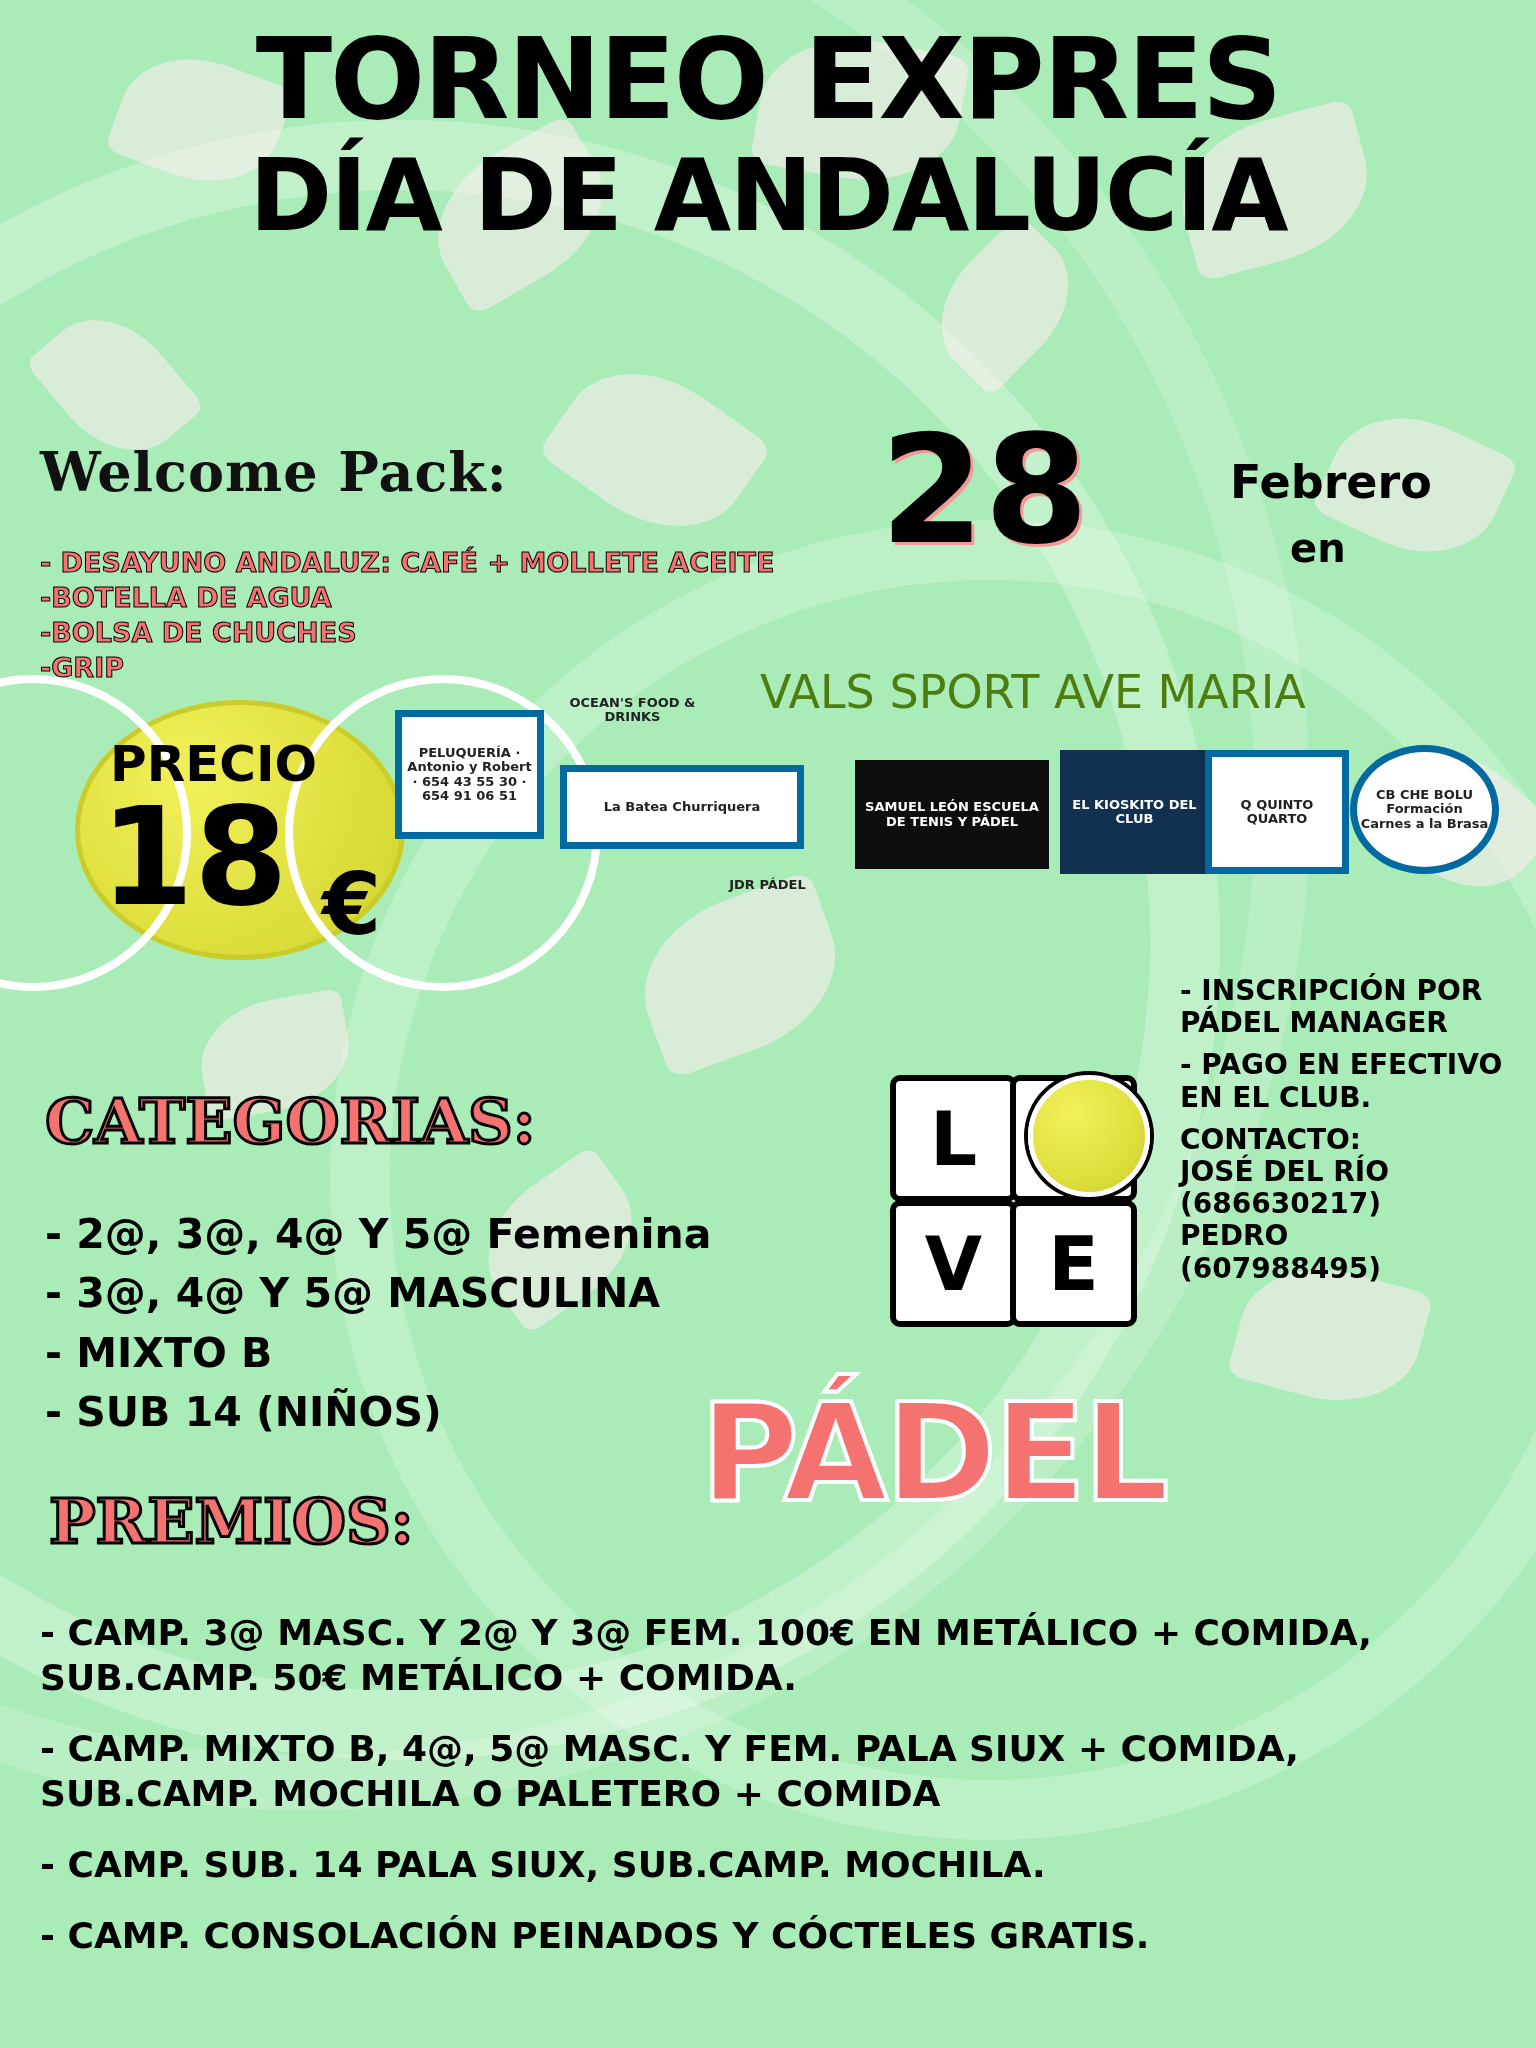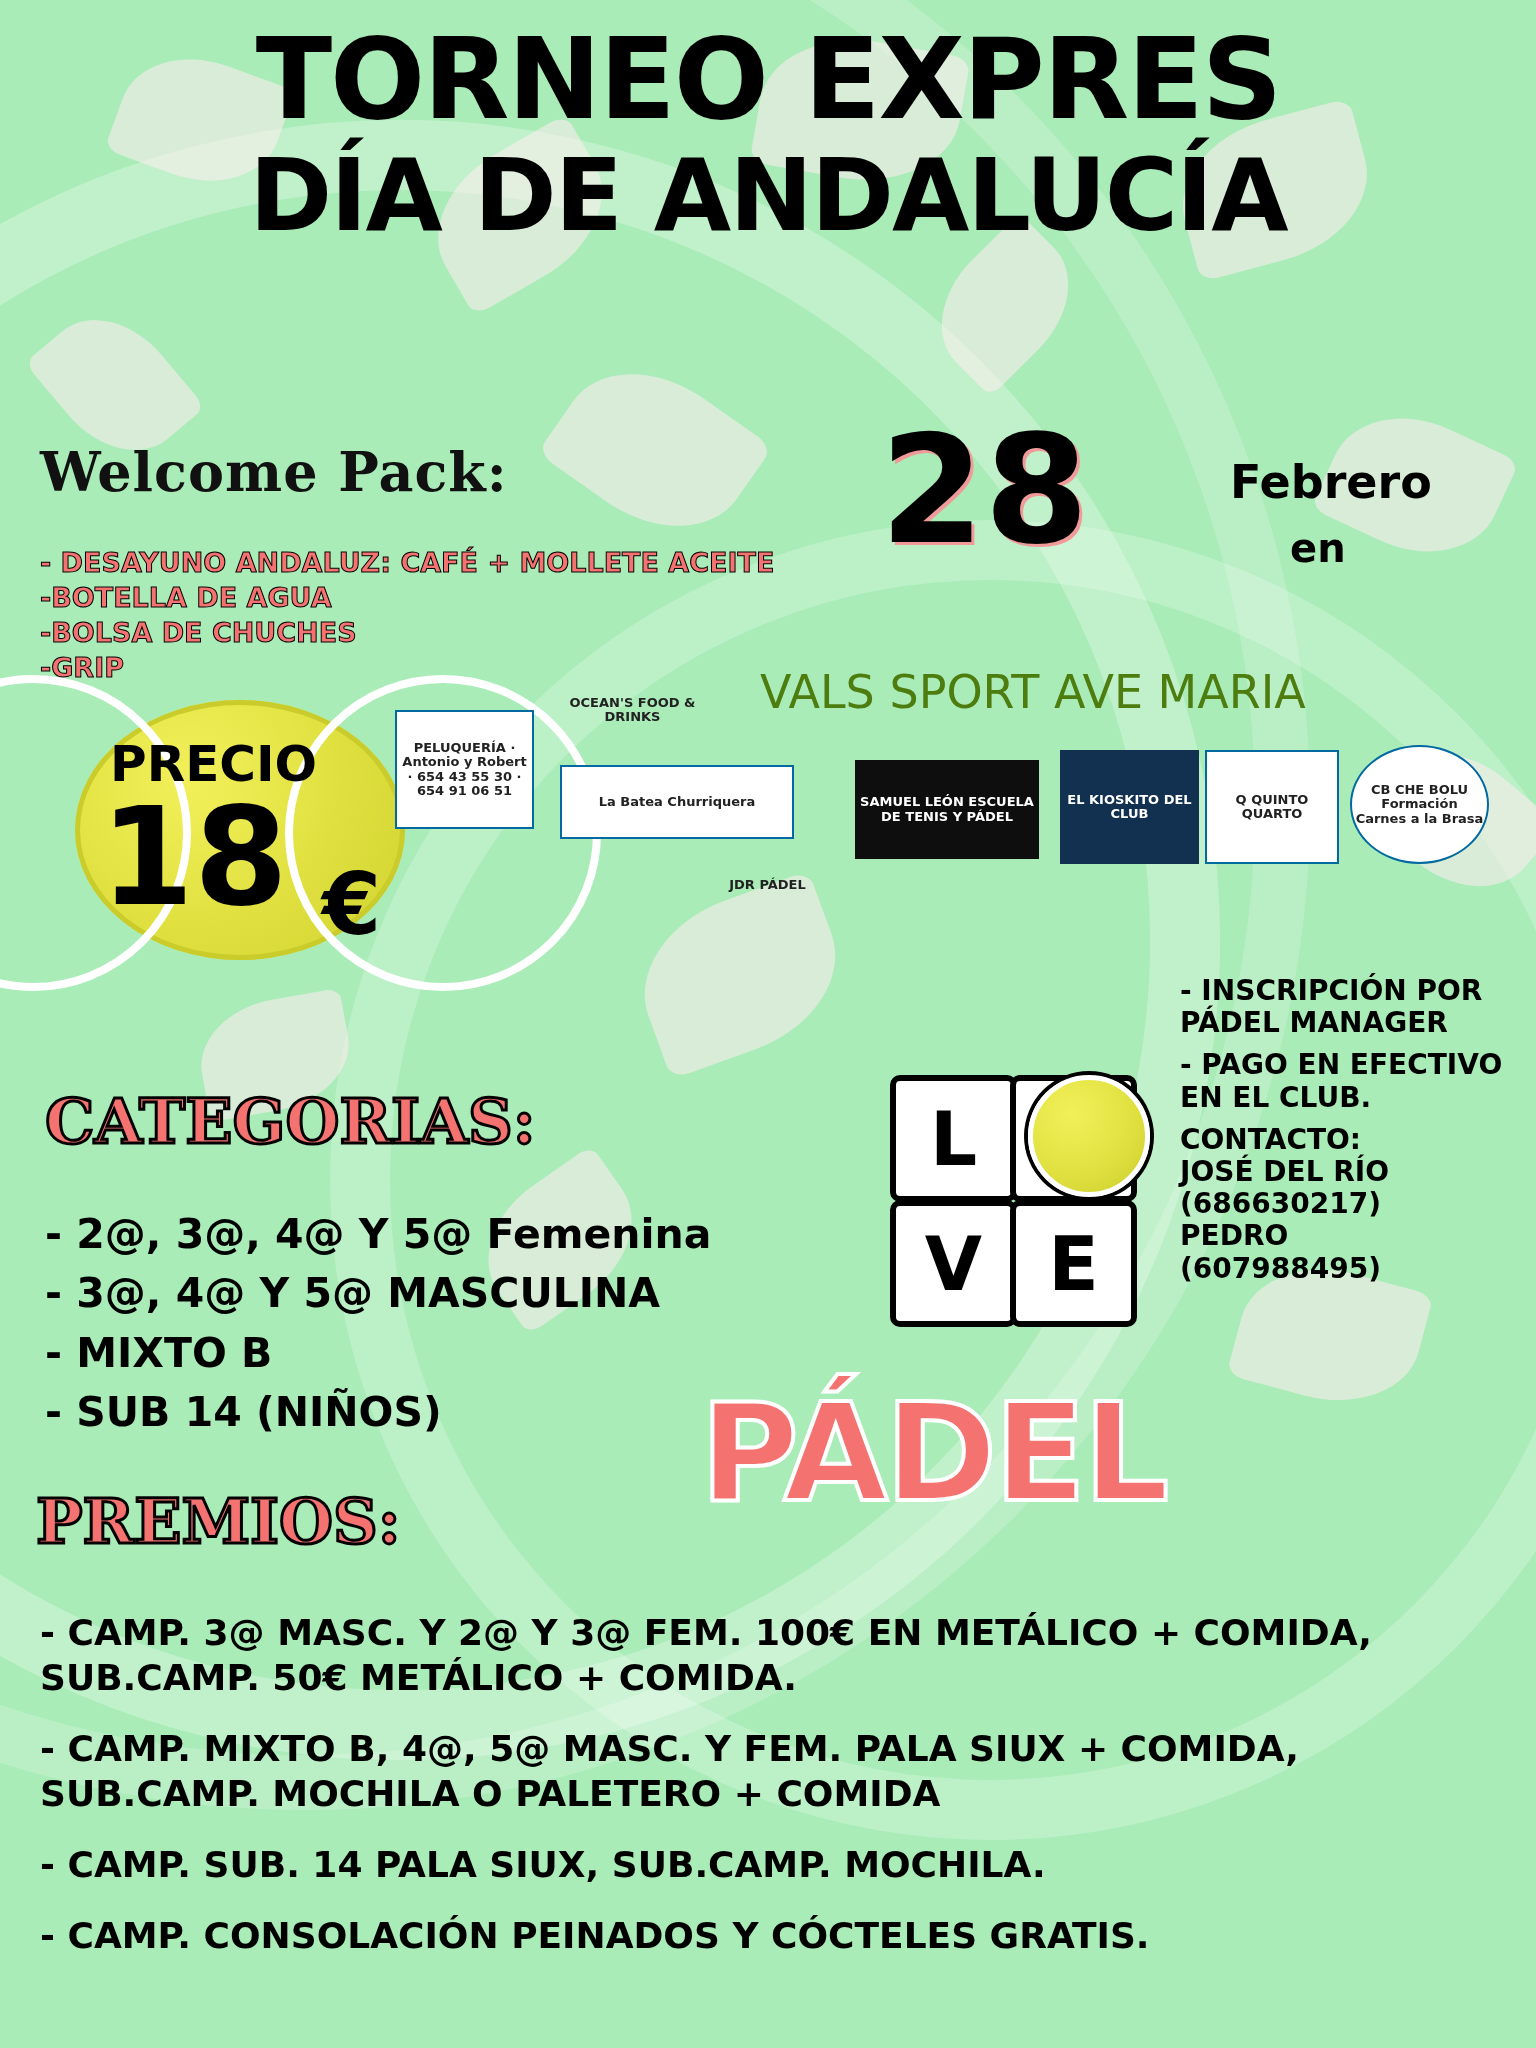--- a/index.html
+++ b/index.html
@@ -42,42 +42,42 @@
         box-shadow:0 0 0 5px #c9cc2a inset;}
   .ball .seam{position:absolute;width:100%;height:100%;border-radius:50%;}
   .ball .seam:before,.ball .seam:after{content:"";position:absolute;border:8px solid #fff;border-radius:50%;}
   .ball .seam:before{width:300px;height:300px;left:-200px;top:-25px;}
   .ball .seam:after{width:300px;height:300px;left:210px;top:-25px;}
   .precio{position:absolute;left:110px;top:735px;font-size:50px;font-weight:bold;color:#000;}
   .price-val{position:absolute;left:100px;top:790px;font-size:135px;font-weight:bold;color:#000;line-height:1;}
   .price-eur{position:absolute;left:322px;top:855px;font-size:85px;font-weight:bold;color:#000;}
   
   .sponsors{position:absolute;left:395px;top:620px;width:1130px;height:310px;}
-  .sp{position:absolute;background:#fff;border:2px solid #0369a1;overflow:hidden;
+  .sp{position:absolute;background:#fff;border:7px solid #0369a1;overflow:hidden;
       display:flex;align-items:center;justify-content:center;text-align:center;}
   .sp span{font-size:13px;font-weight:bold;color:#222;line-height:1.1;padding:2px;}
   
   .info{position:absolute;left:1180px;top:975px;width:340px;color:#000;font-weight:bold;font-size:28px;line-height:1.15;}
   .info .blk{margin-bottom:10px;}
   .info .ctr{text-align:left;}
   
   .cat-head{position:absolute;left:45px;top:1085px;font-size:62px;font-weight:bold;color:#f4726f;
             -webkit-text-stroke:3px #000;font-family:"DejaVu Serif",serif;}
   .cat-list{position:absolute;left:45px;top:1205px;font-size:41px;font-weight:bold;color:#000;line-height:1.45;}
   
   .lovebox{position:absolute;left:880px;top:1065px;width:300px;height:300px;}
   .lp{position:absolute;background:#fff;border:6px solid #000;border-radius:10px;
       display:flex;align-items:center;justify-content:center;font-size:74px;font-weight:bold;color:#000;}
   .lpball{position:absolute;left:148px;top:10px;width:112px;height:112px;border-radius:50%;
           background:radial-gradient(circle at 35% 30%,#f2f05a 0%,#dfe03f 60%,#c9cc2a 100%);
           border:5px solid #fff;box-shadow:0 0 0 4px #000;}
   .padel-word{position:absolute;left:700px;top:1375px;font-size:135px;font-weight:bold;color:#f4726f;
               -webkit-text-stroke:4px #fff;letter-spacing:-3px;}
   
-  .pr-head{position:absolute;left:36px;top:1485px;font-size:62px;font-weight:bold;color:#f4726f;
+  .pr-head{position:absolute;left:49px;top:1485px;font-size:62px;font-weight:bold;color:#f4726f;
            -webkit-text-stroke:3px #000;font-family:"DejaVu Serif",serif;}
   .pr-list{position:absolute;left:40px;top:1610px;width:1460px;font-size:36px;font-weight:bold;color:#000;}
   .pr-item{margin-bottom:26px;line-height:1.25;}
   .pr-item .l2{display:block;}
 </style>
 </head>
 <body>
 
 <div class="bg">
   <div class="swirl s1"></div>

